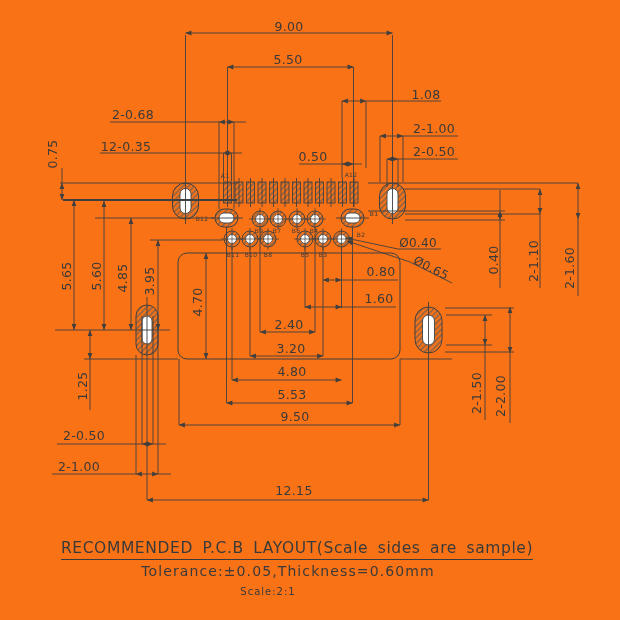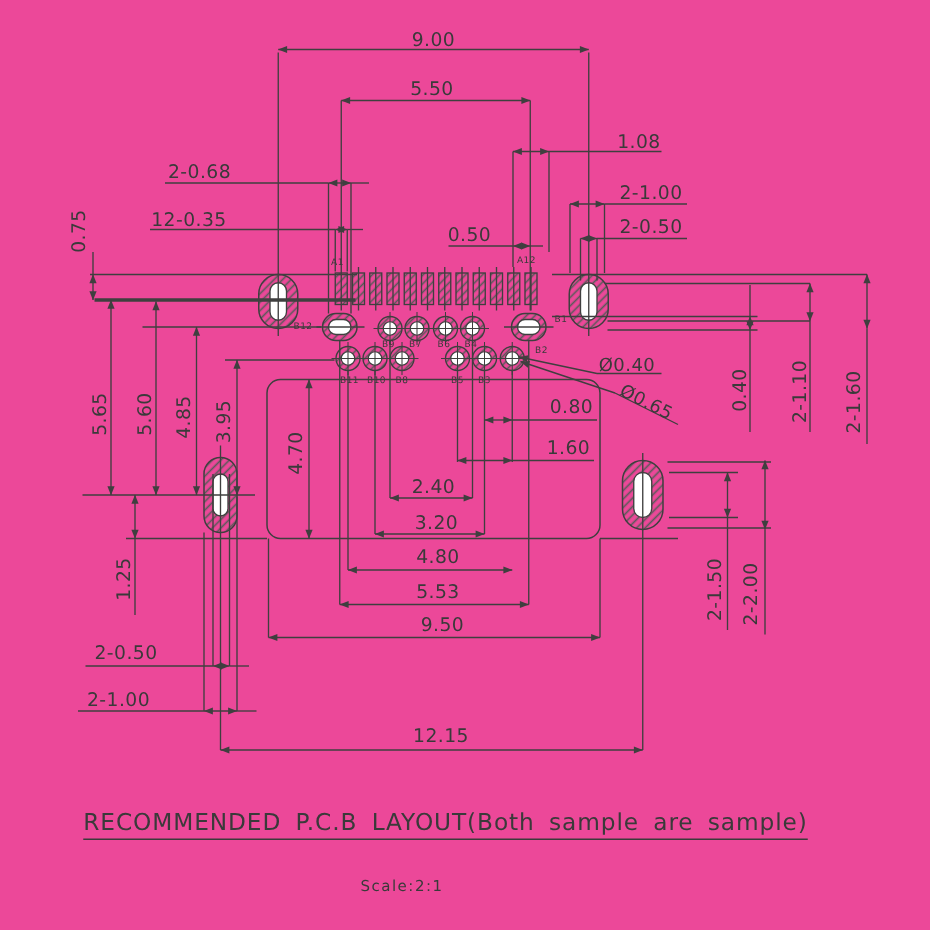--- a/index.html
+++ b/index.html
@@ -1,16 +1,16 @@
 <!DOCTYPE html>
 <html><head>
 <meta charset="utf-8">
 <style>
   html,body{margin:0;padding:0;background:#fff;}
-  #stage{position:relative;width:620px;height:620px;background:#ec4899;overflow:hidden;
+  #stage{position:relative;width:620px;height:620px;background:#f97316;overflow:hidden;
          font-family:"DejaVu Sans",sans-serif;}
   #cad{position:absolute;left:0;top:0;}
   #cad text{font-family:"DejaVu Sans",sans-serif;fill:#3a3a3a;letter-spacing:.3px;}
   .footer-line{position:absolute;white-space:nowrap;color:#3a3a3a;
                transform:translateX(-50%);}
   .f1{left:297px;top:539px;font-size:15.5px;letter-spacing:.6px;word-spacing:4px;
       border-bottom:1.3px solid #3a3a3a;padding-bottom:2px;}
   .f2{left:288px;top:563px;font-size:14px;letter-spacing:1.1px;}
   .f3{left:268px;top:586px;font-size:10px;letter-spacing:1px;}
 </style>
@@ -257,15 +257,16 @@
         <text x="296" y="230" font-size="6" text-anchor="middle" dominant-baseline="central">B6</text>
         <text x="314" y="230" font-size="6" text-anchor="middle" dominant-baseline="central">B4</text>
         <text x="233" y="254" font-size="6" text-anchor="middle" dominant-baseline="central">B11</text>
         <text x="251" y="254" font-size="6" text-anchor="middle" dominant-baseline="central">B10</text>
         <text x="268" y="254" font-size="6" text-anchor="middle" dominant-baseline="central">B8</text>
         <text x="305" y="254" font-size="6" text-anchor="middle" dominant-baseline="central">B5</text>
         <text x="323" y="254" font-size="6" text-anchor="middle" dominant-baseline="central">B3</text>
       </g>
   </svg>
 
-  <div class="footer-line f1">RECOMMENDED P.C.B LAYOUT(Both sample are sample)</div>
+  <div class="footer-line f1">RECOMMENDED P.C.B LAYOUT(Scale sides are sample)</div>
+  <div class="footer-line f2">Tolerance:±0.05,Thickness=0.60mm</div>
   <div class="footer-line f3">Scale:2:1</div>
 </div>
 
 </body></html>

